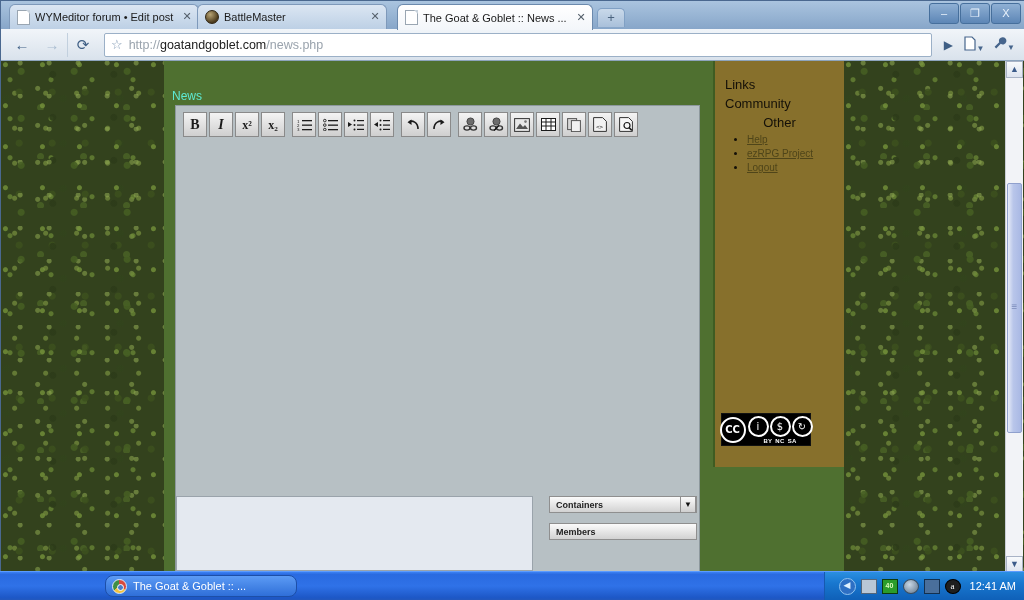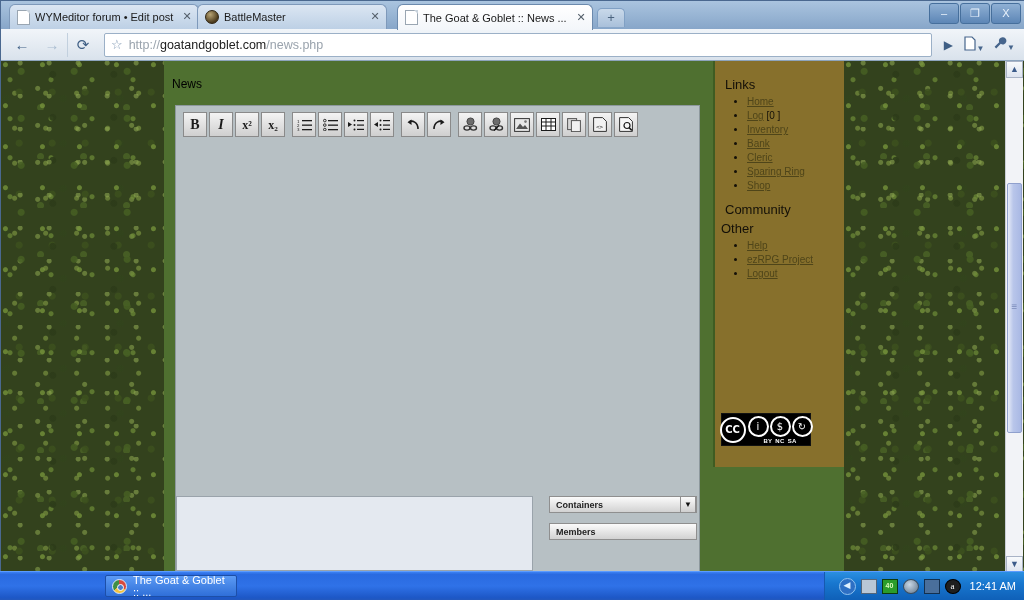--- a/index.html
+++ b/index.html
@@ -128,22 +128,22 @@
     background-size: 37px 41px, 53px 47px, 29px 33px, 61px 43px, 41px 39px,
                      33px 51px, 47px 37px, 57px 45px, 31px 35px, 43px 49px;
   }
   .moss.left { left: 0; }
   .moss.right { left: 843px; width: 181px; }
   .page {
     position: absolute; left: 163px; top: 0; width: 680px; height: 512px;
     background: #4f7030;
   }
   .page-title {
-    position: absolute; left: 8px; top: 16px;
-    font-size: 12px; color: #000000;
+    position: absolute; left: 8px; top: 28px;
+    font-size: 12px; color: #5eead4;
   }
 
   
   .wym {
     position: absolute; left: 11px; top: 44px; width: 525px; height: 468px;
     background: #b7c0c4; border: 1px solid #8d989d;
     box-sizing: border-box;
   }
   .wym-tools {
     position: absolute; left: 7px; top: 6px;
@@ -197,21 +197,21 @@
     position: absolute; left: 549px; top: 0; width: 131px; height: 406px;
     background: #87702c;
     border-left: 2px solid #3f5c22;
     box-sizing: border-box;
     padding: 12px 6px;
   }
   .sb-h {
     font-size: 13px; color: #141008; margin: 4px 0 4px 4px;
     font-family: "Liberation Sans", sans-serif;
   }
-  .sb-h.center { margin-left: 0; }
+  .sb-h.center { text-align: center; margin-left: 0; }
   .sb-list { margin: 0 0 10px 0; padding-left: 26px; list-style: disc; }
   .sb-list li { font-size: 10px; color: #141008; margin: 2px 0; line-height: 12px; }
   .sb-list li a { color: #4f4519; text-decoration: underline; }
   .sb-count { color: #141008; text-decoration: none; }
   .cc-badge {
     position: absolute; left: 6px; top: 352px;
     width: 88px; height: 31px; background: #000;
     display: flex; align-items: center; justify-content: center;
     border: 1px solid #111;
   }
@@ -279,23 +279,23 @@
   .winflag i:nth-child(1) { background: #f05a28; }
   .winflag i:nth-child(2) { background: #8cc63e; }
   .winflag i:nth-child(3) { background: #29abe2; }
   .winflag i:nth-child(4) { background: #fbb03b; }
   .startlabel {
     color: #fff; font-size: 15px; font-style: italic; font-weight: bold;
     font-family: "Liberation Serif", serif;
     text-shadow: 1px 1px 1px rgba(0,0,0,.55);
   }
   .taskitem {
-    position: absolute; left: 105px; top: 3px; width: 132px; height: 22px;
+    position: absolute; left: 105px; top: 3px; width: 192px; height: 22px;
     background: linear-gradient(#5c9bf5, #2f6fd8);
-    border: 1px solid #1d4fa8; border-radius: 2px;
+    border: 1px solid #1d4fa8; border-radius: 8px;
     display: flex; align-items: center; padding: 0 6px; box-sizing: border-box;
     color: #fff; font-size: 11px;
   }
   .taskitem .ti-ico {
     width: 13px; height: 13px; border-radius: 50%; margin-right: 6px;
     background: conic-gradient(#d94a3d 0 33%, #f2c23c 0 66%, #3f8f45 0 100%);
     border: 1px solid #dfe8f5; position: relative; flex: 0 0 auto;
   }
   .taskitem .ti-ico::after {
     content:""; position:absolute; left:50%; top:50%;
@@ -530,29 +530,20 @@
             </div>
             <div class="selbox">
               <span>Members</span>
             </div>
           </div>
         </div>
 
         <div class="sidebar">
 
           <div class="sb-h">Links</div>
-          <ul class="sb-list">
-            <li><a>Home</a></li>
-            <li><a>Log</a> <span class="sb-count">[0 ]</span></li>
-            <li><a>Inventory</a></li>
-            <li><a>Bank</a></li>
-            <li><a>Cleric</a></li>
-            <li><a>Sparing Ring</a></li>
-            <li><a>Shop</a></li>
-          </ul>
 
           <div class="sb-h">Community</div>
 
           <div class="sb-h center">Other</div>
           <ul class="sb-list">
             <li><a>Help</a></li>
             <li><a>ezRPG Project</a></li>
             <li><a>Logout</a></li>
           </ul>
 

